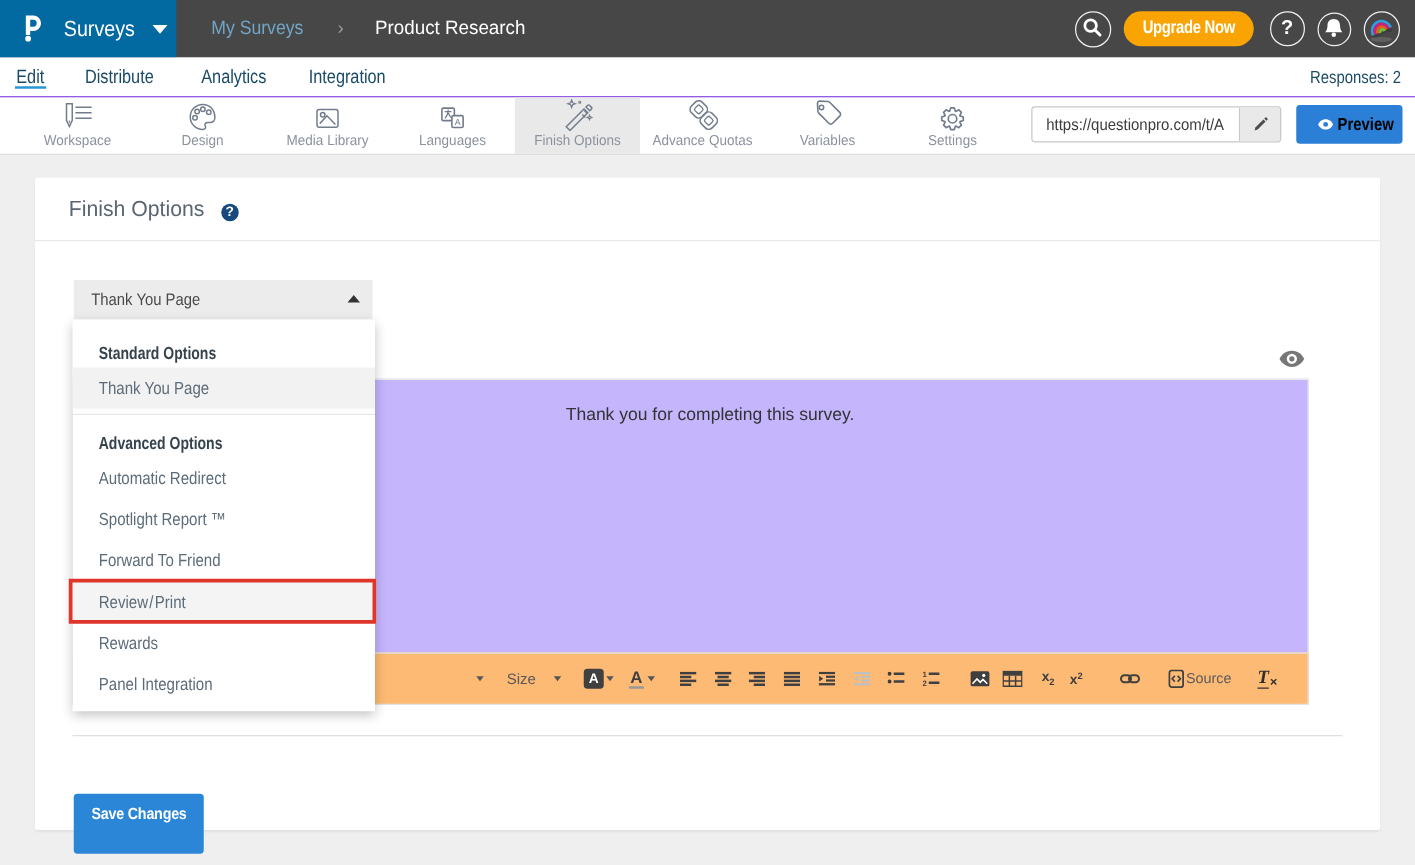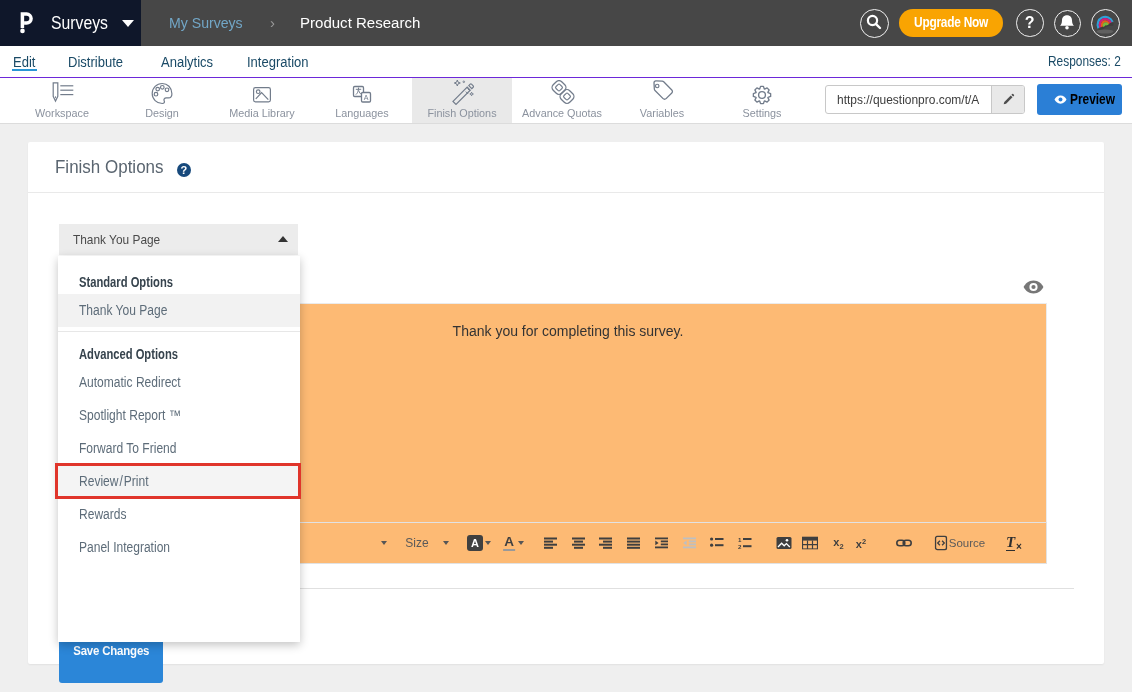--- a/index.html
+++ b/index.html
@@ -1,21 +1,21 @@
 <!DOCTYPE html>
 <html><head>
 <meta charset="utf-8">
 <style>
 * { margin:0; padding:0; box-sizing:border-box; }
 html,body { width:1132px; height:692px; overflow:hidden; }
 body { font-family:"Liberation Sans",sans-serif; background:#efefef; position:relative; }
 
 
 .topbar { position:absolute; left:0; top:0; width:1132px; height:46px; background:#474747; }
-.logo { position:absolute; left:0; top:0; width:141px; height:46px; background:#0f172a; }
+.logo { position:absolute; left:0; top:0; width:141px; height:46px; background:#0369a1; }
 .logo .brand { position:absolute; display:inline-block; left:51px; top:0; height:46px; line-height:46px; color:#fff; font-size:17.5px; transform:scaleX(0.9); transform-origin:left center; }
 .logo .dcaret { position:absolute; left:122px; top:20px; width:0; height:0; border-left:6px solid transparent; border-right:6px solid transparent; border-top:7px solid #fff; }
 .crumb1 { position:absolute; display:inline-block; white-space:nowrap; left:169px; top:0; height:46px; line-height:46px; color:#72a6c6; font-size:15.5px; transform:scaleX(0.91); transform-origin:left center; }
 .crumbsep { position:absolute; left:270px; top:0; height:46px; line-height:45px; color:#9a9a9a; font-size:15px; }
 .crumb2 { position:absolute; display:inline-block; white-space:nowrap; left:300px; top:0; height:46px; line-height:46px; color:#fff; font-size:15.5px; transform:scaleX(0.97); transform-origin:left center; }
 .circbtn { position:absolute; border:1.5px solid #f0f0f0; border-radius:50%; }
 .upgrade { position:absolute; left:899px; top:8.5px; width:104px; height:28px; background:#f9a402; border-radius:14px; color:#fff; font-size:14.5px; font-weight:bold; text-align:center; line-height:27px; letter-spacing:-0.3px; }
 .qmark { color:#fff; font-weight:bold; font-size:16px; text-align:center; line-height:25px; }
 
 
@@ -38,31 +38,31 @@
 
 
 .card { position:absolute; left:28px; top:142px; width:1076px; height:522px; background:#fff; border-radius:2px; box-shadow:0 1px 2px rgba(0,0,0,0.06); }
 .cardhead { position:absolute; left:0; top:0; width:100%; height:51px; border-bottom:1px solid #e9e9e9; }
 .cardtitle { position:absolute; display:inline-block; white-space:nowrap; left:27px; top:0; height:51px; line-height:51px; font-size:17.5px; color:#5a6570; transform:scaleX(0.97); transform-origin:left center; }
 .helpdot { position:absolute; left:148.5px; top:20.5px; width:14.5px; height:14.5px; background:#17497c; border-radius:50%; color:#fff; font-size:11px; font-weight:bold; text-align:center; line-height:14.5px; }
 .select { position:absolute; left:30.5px; top:82px; width:239px; height:31px; background:#ececec; }
 .select .stxt { position:absolute; display:inline-block; white-space:nowrap; left:14px; top:0; height:31px; line-height:31px; font-size:13.5px; color:#4a4a4a; transform:scaleX(0.88); transform-origin:left center; }
 .select .up { position:absolute; left:219px; top:12px; width:0; height:0; border-left:5px solid transparent; border-right:5px solid transparent; border-bottom:6px solid #333; }
 .editor { position:absolute; left:30px; top:161px; width:989px; height:403px; }
-.edcontent { position:absolute; left:0; top:0; width:989px; height:219px; background:#fdba74; border:1px solid #ebebeb; border-bottom:none; }
+.edcontent { position:absolute; left:0; top:0; width:989px; height:219px; background:#c4b5fd; border:1px solid #ebebeb; border-bottom:none; }
 .edtext { position:absolute; left:0; top:19px; width:100%; text-align:center; font-size:14px; color:#333; padding-left:31px; }
 .cktb { position:absolute; left:0; top:219px; width:989px; height:42px; background:#fdba74; border:1px solid #e2e2e2; }
 .ti { position:absolute; top:50%; transform:translate(-50%,-50%); }
 .eye { position:absolute; left:995px; top:138px; }
 .car { width:0; height:0; border-left:3.5px solid transparent; border-right:3.5px solid transparent; border-top:4.5px solid #565656; }
 .tbtxt { font-size:12px; color:#595959; white-space:nowrap; }
 .abox { width:16px; height:16px; background:#404040; border-radius:3px; color:#fff; font-weight:bold; font-size:11px; text-align:center; line-height:16px; }
 .aund { font-weight:bold; font-size:13.5px; color:#404040; border-bottom:2.5px solid #999; line-height:13px; padding:0 1px 1px 1px; }
 
-.ddpanel { position:absolute; left:30px; top:114px; width:242px; height:386px; background:#fff; box-shadow:0 3px 9px rgba(0,0,0,0.24); }
+.ddpanel { position:absolute; left:30px; top:114px; width:242px; height:313px; background:#fff; box-shadow:0 3px 9px rgba(0,0,0,0.24); }
 .dditem { position:absolute; display:inline-block; left:20.5px; font-size:14px; color:#5d6c79; white-space:nowrap; transform:scaleX(0.86); transform-origin:left center; }
 .ddhdr { font-weight:bold; color:#36434d; transform:scaleX(0.8); }
 .ddhl { position:absolute; left:0; top:37.5px; width:242px; height:33px; background:#f2f2f2; }
 .redbox { position:absolute; left:-3px; top:207px; width:246px; height:36px; border:3px solid #e0352b; background:#f4f4f4; }
 .divline { position:absolute; left:0; top:75px; width:242px; height:1px; background:#e7e7e7; }
 
 .hr2 { position:absolute; left:30px; top:446px; width:1016px; height:1px; background:#e0e0e0; }
 .savebtn { position:absolute; left:31px; top:461px; width:104px; height:48px; background:#2b86d8; border-radius:3px; color:#fff; font-size:13px; font-weight:bold; text-align:center; line-height:32px; letter-spacing:-0.2px;margin-top:32px; }
 </style>
 </head>

